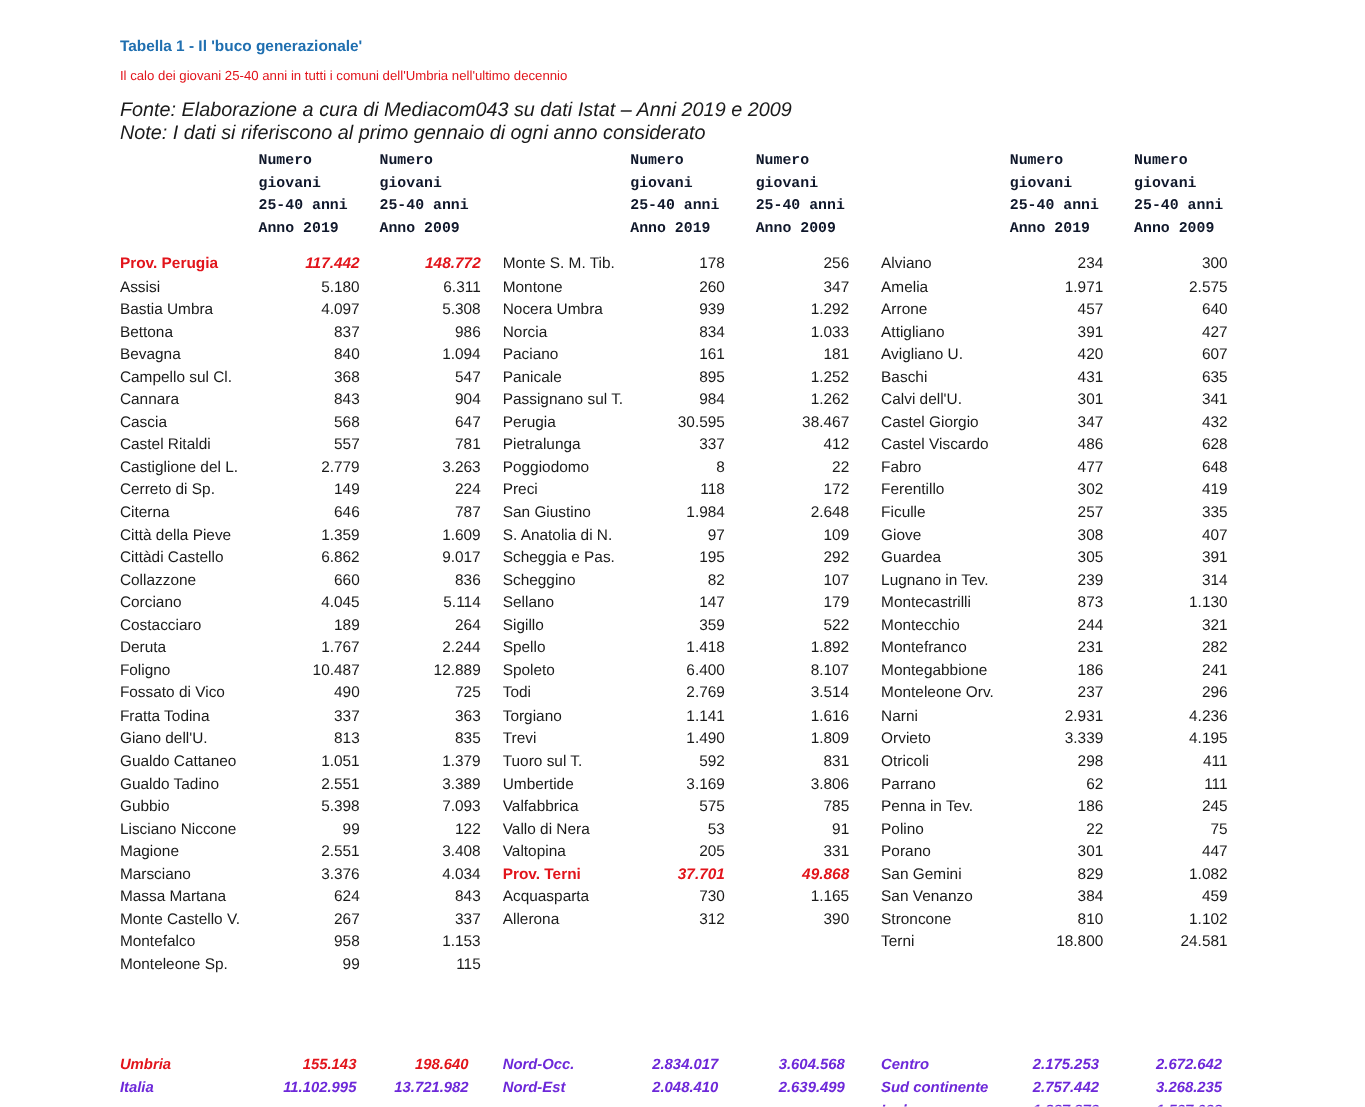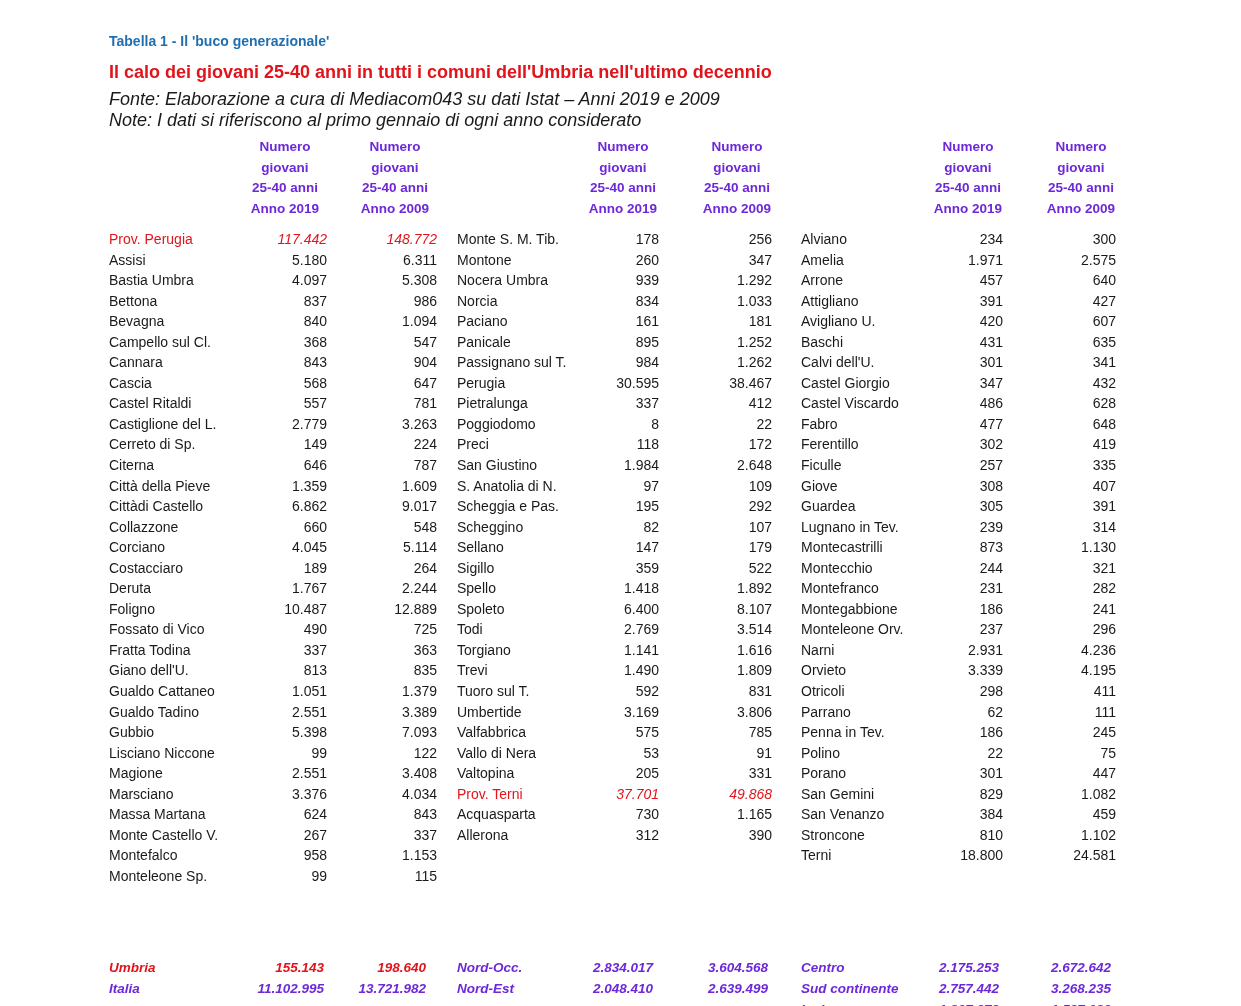--- a/index.html
+++ b/index.html
@@ -7,56 +7,56 @@
     width: 1241px; height: 1006px; position: relative; overflow: hidden;
     font-family: "Liberation Sans", "DejaVu Sans", sans-serif;
     color: #1a1a1a;
   }
   .title {
     position: absolute; left: 109px; top: 33px;
     font-size: 14px; font-weight: bold; color: #1f6fb0; white-space: nowrap;
   }
   .subtitle {
     position: absolute; left: 109px; top: 62px;
-    font-size: 18px; font-weight: bold; color: #e2141b; white-space: nowrap;
+    font-size: 12px; font-weight: normal; color: #e2141b; white-space: nowrap;
   }
   .note {
     position: absolute; left: 109px; font-size: 18px; font-style: italic; color: #1a1a1a; white-space: nowrap;
   }
   .fonte { top: 89px; }
   .nota { top: 110px; }
 
   .block { position: absolute; top: 137px; }
   .b1 { left: 109px; width: 330px; }
   .b2 { left: 457px; width: 318px; }
   .b3 { left: 801px; width: 318px; }
 
   .hdr { position: relative; height: 94px; }
   .hdr .h {
-    position: absolute; top: 0; width: 100px; text-align: center;
-    font-size: 13.5px; font-weight: bold; color: #6d28d9; line-height: 20.6px;
+    position: absolute; top: 0; width: 100px; 
+    font-size: 13.5px; font-weight: bold; color: #0f172a; line-height: 20.6px; font-family: Liberation Mono, monospace;
   }
   .b1 .hdr .h1 { left: 126px; }
   .b1 .hdr .h2 { left: 236px; }
   .b2 .hdr .h1 { left: 116px; }
   .b2 .hdr .h2 { left: 230px; }
   .b3 .hdr .h1 { left: 117px; }
   .b3 .hdr .h2 { left: 230px; }
 
   .row { position: relative; height: 20.55px; font-size: 14px; }
   .row .name { position: absolute; left: 0; top: 0; white-space: nowrap; }
   .row .v { position: absolute; top: 0; text-align: right; white-space: nowrap; }
   .b1 .row .v1 { right: 112px; }
   .b1 .row .v2 { right: 2px; }
   .b2 .row .v1 { right: 116px; }
   .b2 .row .v2 { right: 3px; }
   .b3 .row .v1 { right: 116px; }
   .b3 .row .v2 { right: 3px; }
 
-  .row.prov { color: #e2141b; font-weight: normal; }
+  .row.prov { color: #e2141b; font-weight: bold; }
   .row.prov .v { font-style: italic; }
   .row.prov .name { font-style: normal; }
 
   .totals { position: absolute; top: 960px; }
   .totals .row { font-size: 13.5px; font-weight: bold; font-style: italic; color: #6d28d9; height: 21px; }
   .totals .row.red { color: #e2141b; }
   .t1 { left: 109px; width: 330px; }
   .t2 { left: 457px; width: 318px; }
   .t3 { left: 801px; width: 318px; }
   .t1 .row .v1 { right: 115px; }
@@ -156,21 +156,21 @@
         <span class="v v2">1.609</span>
       </div>
       <div class="row">
         <span class="name">Cittàdi Castello</span>
         <span class="v v1">6.862</span>
         <span class="v v2">9.017</span>
       </div>
       <div class="row">
         <span class="name">Collazzone</span>
         <span class="v v1">660</span>
-        <span class="v v2">548</span>
+        <span class="v v2">836</span>
       </div>
       <div class="row">
         <span class="name">Corciano</span>
         <span class="v v1">4.045</span>
         <span class="v v2">5.114</span>
       </div>
       <div class="row">
         <span class="name">Costacciaro</span>
         <span class="v v1">189</span>
         <span class="v v2">264</span>

